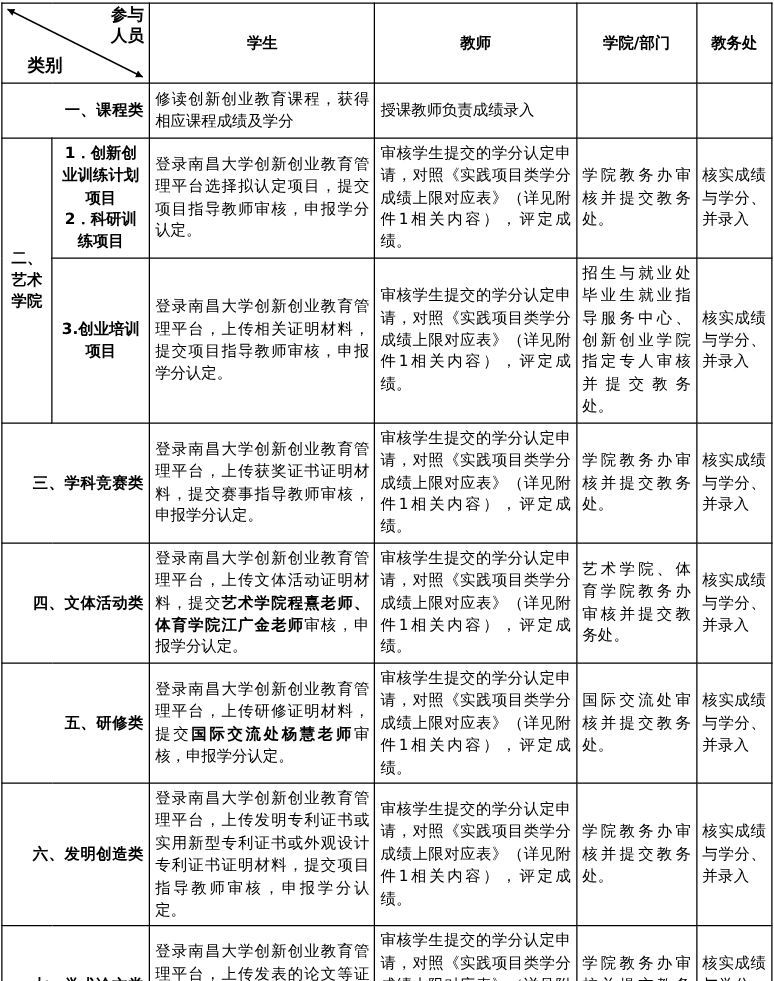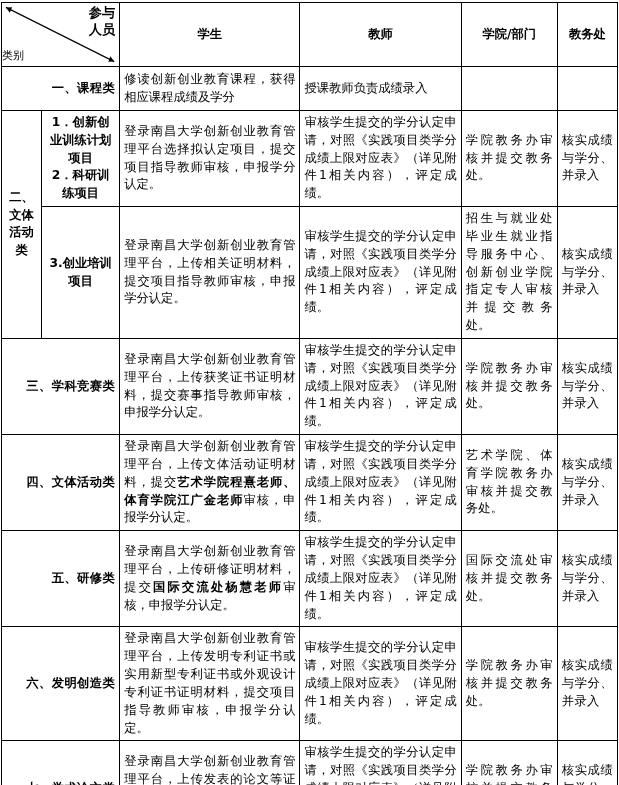--- a/index.html
+++ b/index.html
@@ -72,23 +72,23 @@
     right: 4px;
     width: 34px;
     text-align: right;
     font-weight: bold;
     font-size: 13.2px;
     line-height: 1.25;
   }
   .corner-bot {
     position: absolute;
     bottom: 4px;
-    left: 0;
-    font-weight: normal;
-    font-size: 11px;
+    left: 20px;
+    font-weight: bold;
+    font-size: 14px;
     line-height: 1.2;
   }
 
   
   td.cat {
     text-align: right;
     font-weight: bold;
     font-size: 13.2px;
     letter-spacing: 0.4px;
   }
@@ -171,21 +171,21 @@
 
       <tr class="r1">
         <td class="cat" colspan="2">一、课程类</td>
         <td class="body">修读创新创业教育课程，获得相应课程成绩及学分</td>
         <td class="body center">授课教师负责成绩录入</td>
         <td class="blank"></td>
         <td class="blank"></td>
       </tr>
 
       <tr>
-        <td class="cat-vert" rowspan="2">二、文体活动类</td>
+        <td class="cat-vert" rowspan="2">二、艺术学院</td>
         <td class="sub">
           <span>1．创新创业训练计划项目</span><br>
           <span>2．科研训练项目</span>
         </td>
         <td class="body">登录南昌大学创新创业教育管理平台选择拟认定项目，提交项目指导教师审核，申报学分认定。</td>
         <td class="body">审核学生提交的学分认定申请，对照《实践项目类学分成绩上限对应表》（详见附件1相关内容），评定成绩。</td>
         <td class="dep">学院教务办审核并提交教务处。</td>
         <td class="aca">核实成绩与学分、并录入</td>
       </tr>
 

